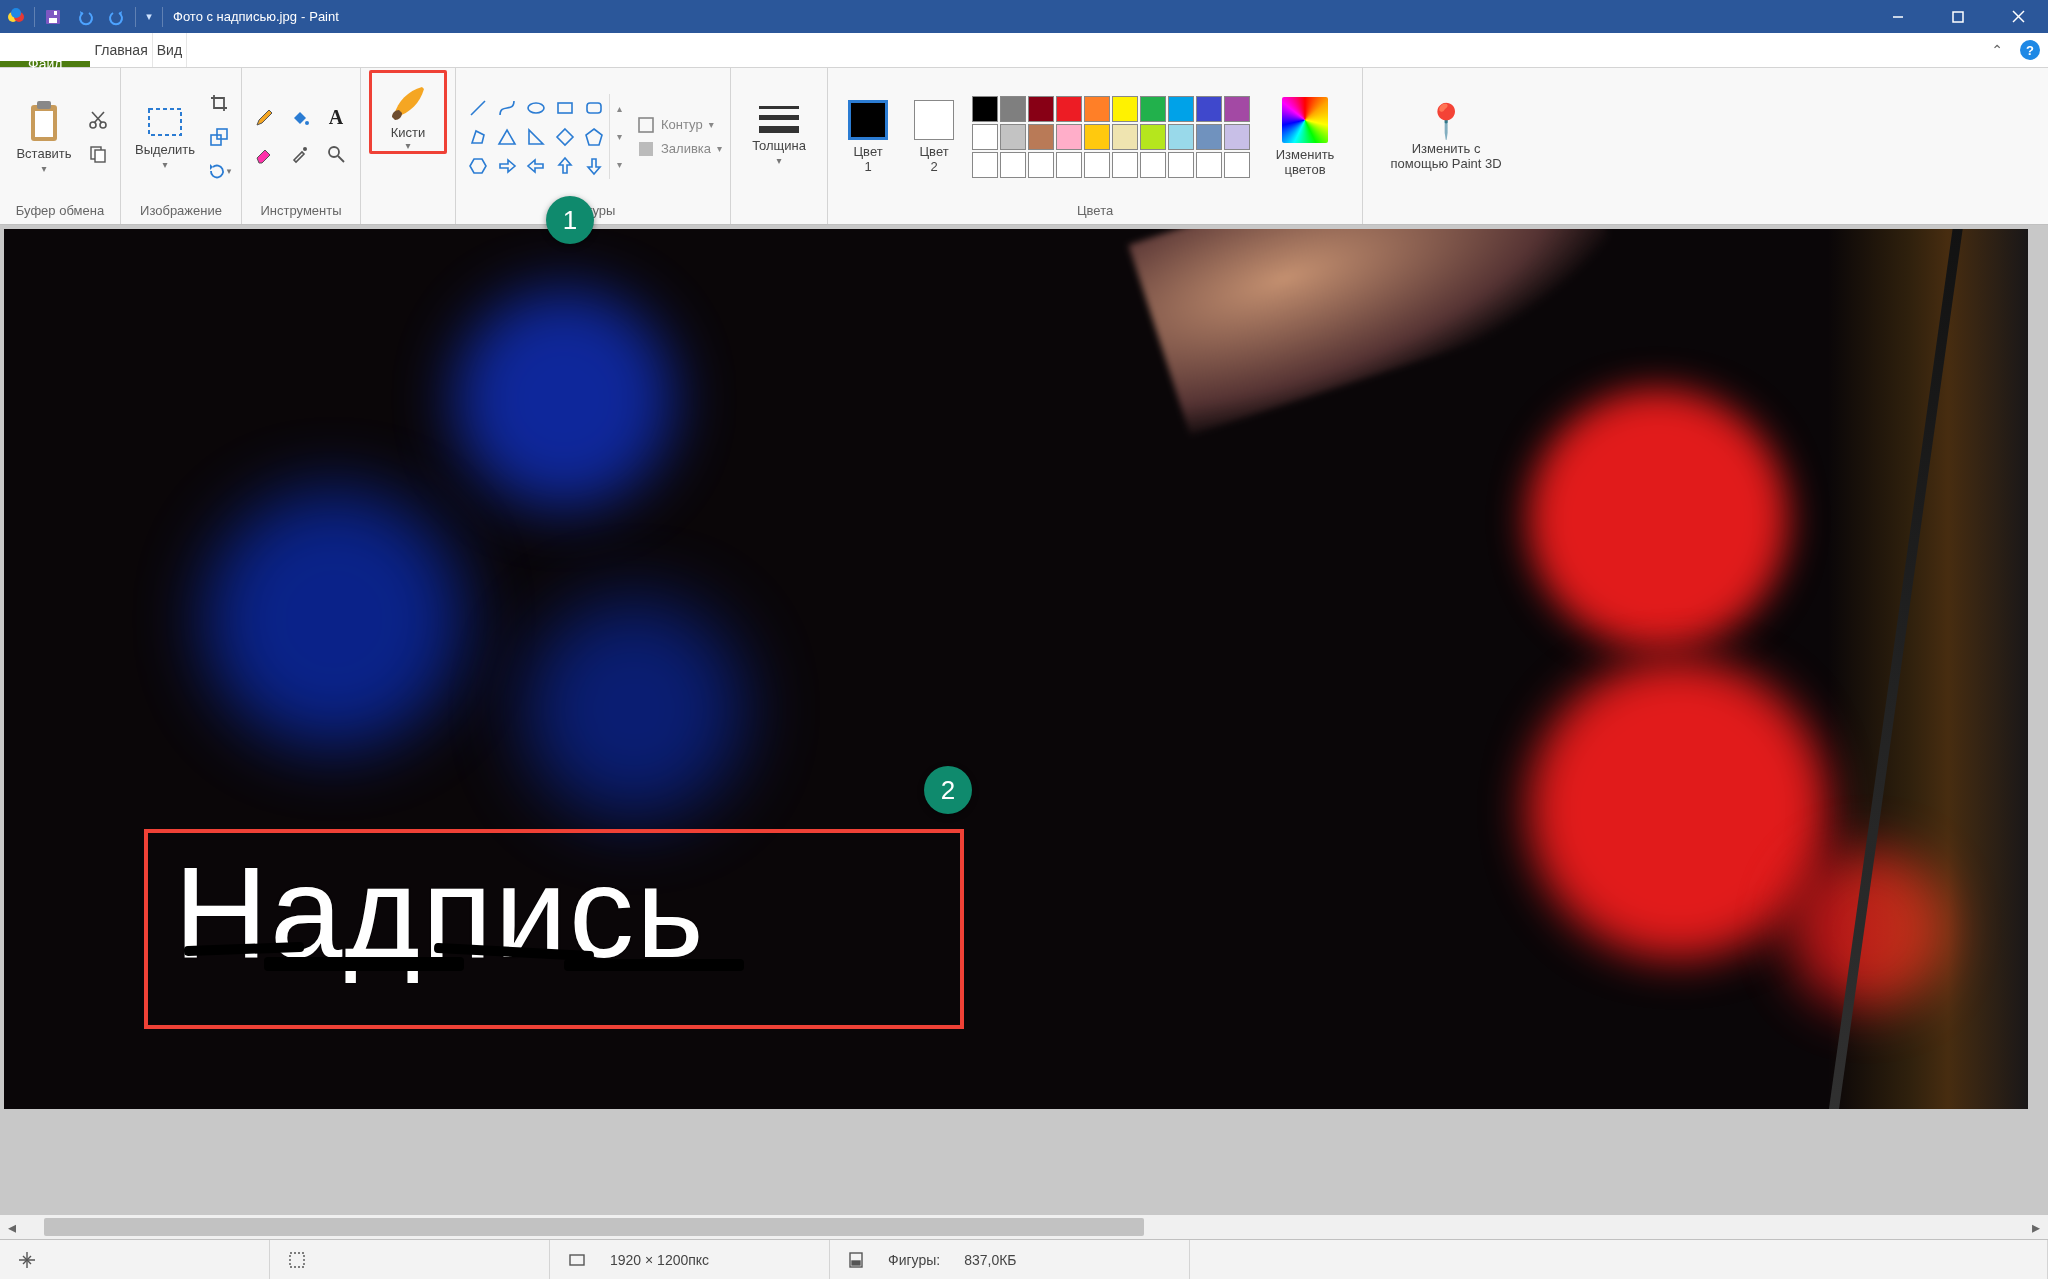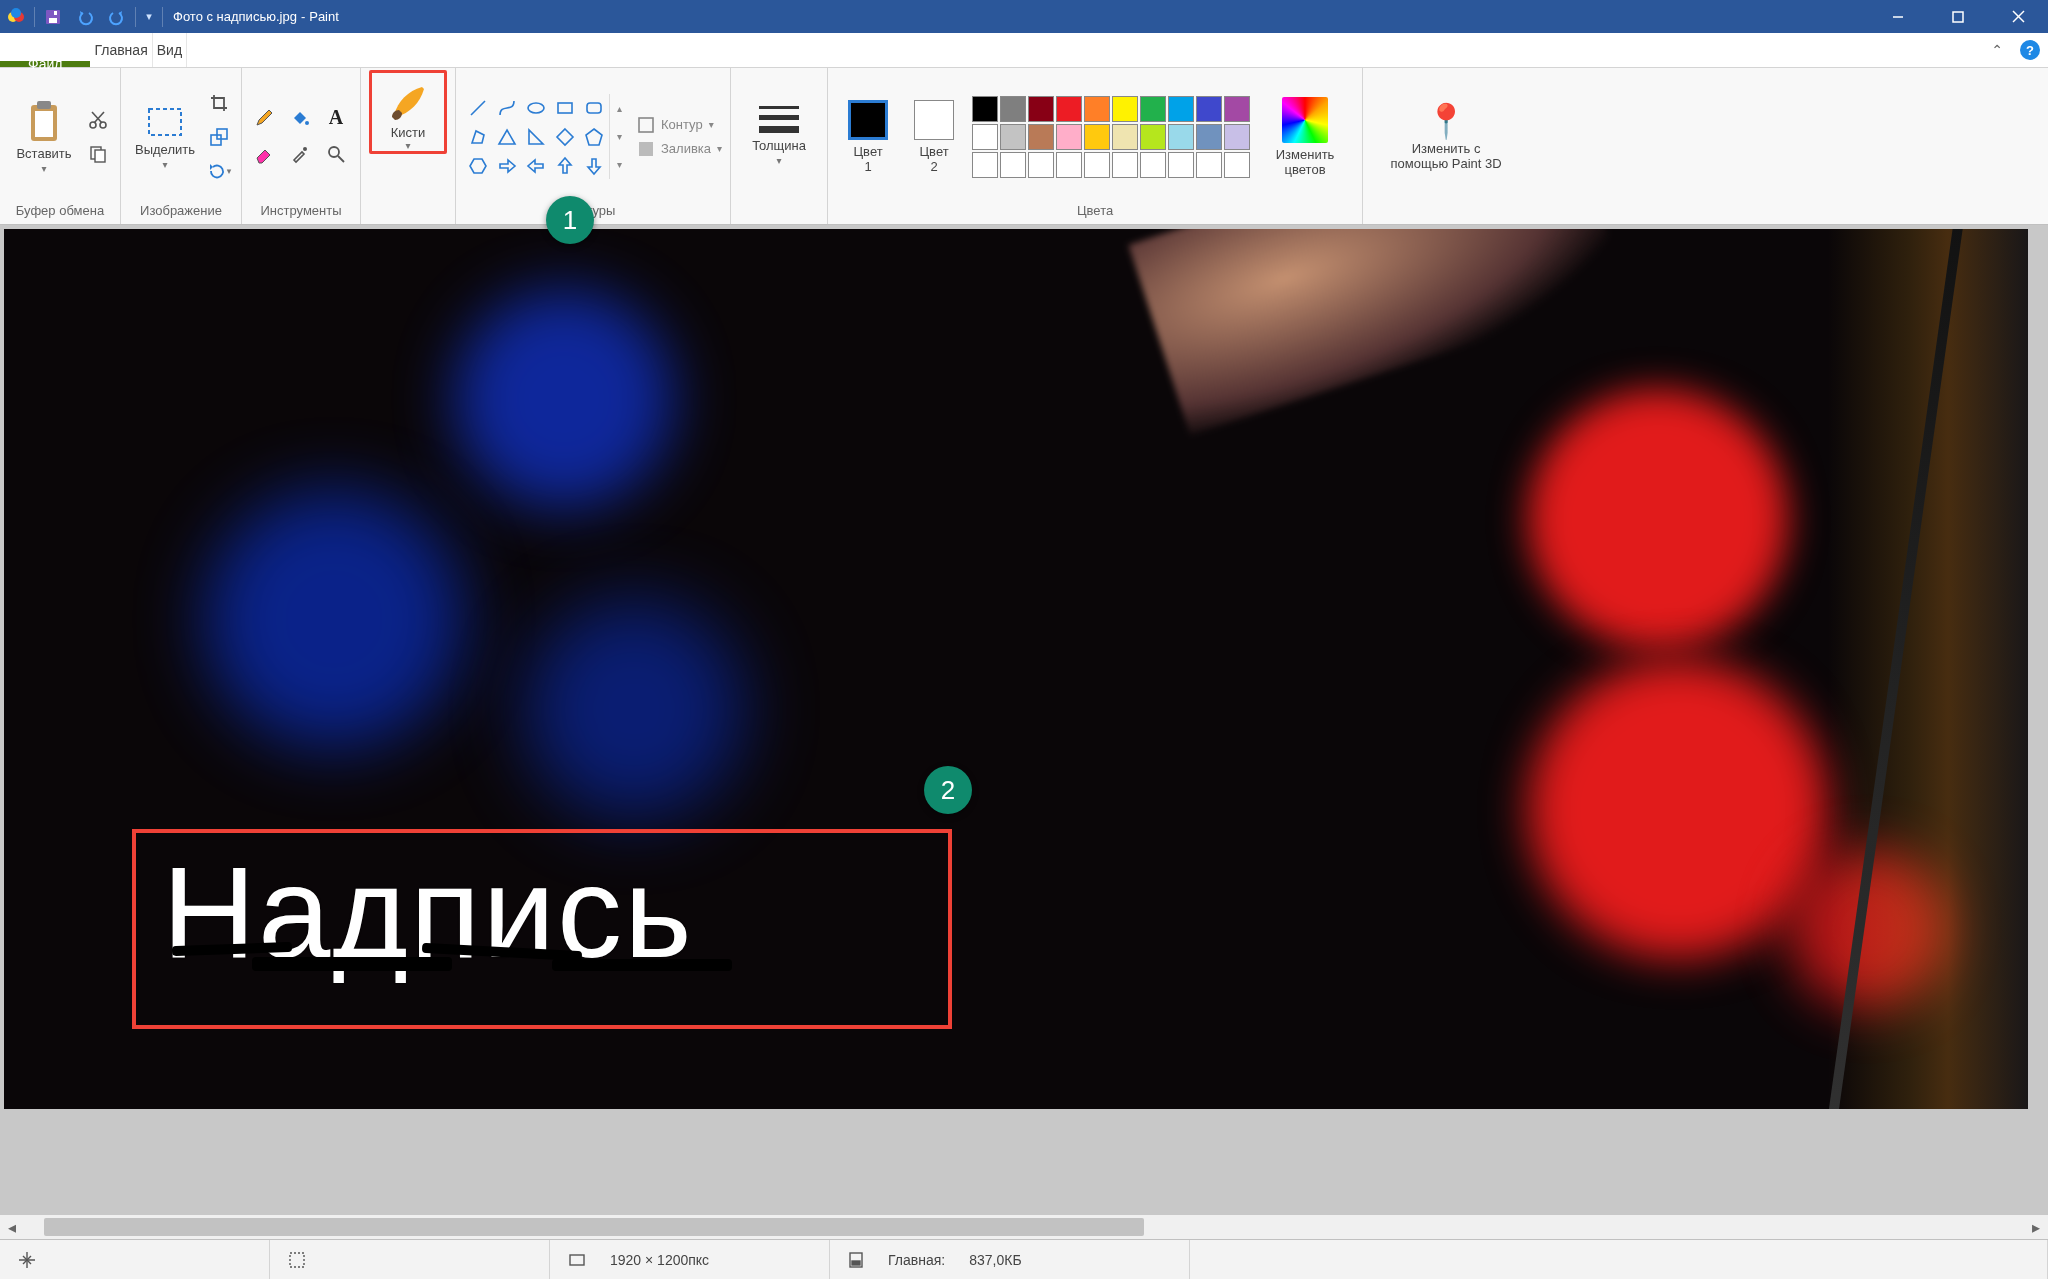--- a/index.html
+++ b/index.html
@@ -70,21 +70,21 @@
 .bokeh{position:absolute;border-radius:50%;filter:blur(18px);}
 .r1{width:260px;height:260px;background:#e11b1b;right:240px;top:160px;}
 .r2{width:300px;height:300px;background:#e11b1b;right:200px;top:430px;filter:blur(22px);}
 .r3{width:160px;height:160px;background:#e11b1b;right:80px;top:620px;filter:blur(26px);opacity:.8;}
 .b1{width:220px;height:220px;background:#1030c0;left:450px;top:60px;filter:blur(30px);opacity:.8;}
 .b2{width:260px;height:260px;background:#0a28a0;left:200px;top:260px;filter:blur(34px);opacity:.85;}
 .b3{width:220px;height:220px;background:#0a28a0;left:520px;top:370px;filter:blur(36px);opacity:.7;}
 .edge{position:absolute;right:0;top:0;width:200px;height:100%;background:linear-gradient( to right, transparent 0%, rgba(255,180,40,.15) 40%, rgba(255,160,40,.25) 60%, rgba(40,40,40,.5) 100% );}
 .edge::before{content:"";position:absolute;right:130px;top:-40px;width:10px;height:1000px;background:linear-gradient(#111,#333);transform:rotate(8deg);}
 .finger{position:absolute;right:420px;top:-60px;width:460px;height:200px;background:radial-gradient(ellipse at 30% 40%, #c49070 0%, #533 60%, transparent 80%);transform:rotate(-18deg);filter:blur(3px);}
-.canvas-text{ position:absolute; left:128px; top:600px; width:820px; height:160px;}
+.canvas-text{ position:absolute; left:140px; top:600px; width:820px; height:160px;}
 .canvas-text .box{ position:absolute; left:0; top:0; width:820px; height:200px; border:4px solid #ef4136;}
 .canvas-text .txt{ font-size:130px; font-weight:400; color:#fff; letter-spacing:2px; position:relative; top:8px; left:30px; text-shadow:0 0 2px #000;}
 .canvas-text .scratch{position:absolute;left:40px;top:110px;width:600px;height:40px;}
 .canvas-text .scratch span{position:absolute;background:#000;height:10px;border-radius:4px;}
 
 
 .marker{ position:absolute; width:48px;height:48px;border-radius:50%;background:#0f8a6d;color:#fff;display:flex;align-items:center;justify-content:center;font-size:26px;font-weight:500;box-shadow:0 2px 6px rgba(0,0,0,.4);}
 .m1{ left:546px; top:196px;}
 .m2{ left:924px; top:766px;}
 
@@ -531,17 +531,17 @@
     <svg width="18" height="18" viewBox="0 0 18 18" fill="none" stroke="#555" stroke-width="1.4">
         <rect x="2" y="4" width="14" height="10"></rect>
       </svg>
     <span>1920 × 1200пкс</span>
   </div>
   <div class="cell" style="width:360px;">
     <svg width="16" height="18" viewBox="0 0 16 18" fill="none" stroke="#555" stroke-width="1.4">
         <rect x="2" y="2" width="12" height="14"></rect>
         <rect x="4" y="10" width="8" height="4" fill="#555"></rect>
       </svg>
-    <span>Главная:</span>
+    <span>Фигуры:</span>
     <span>837,0КБ</span>
   </div>
   <div class="filler"></div>
 </div>
 
 </body></html>

